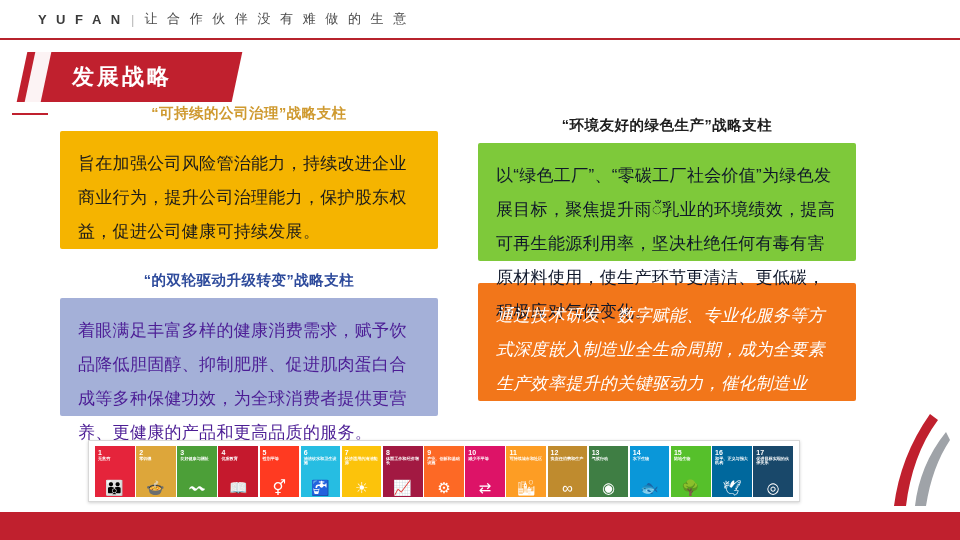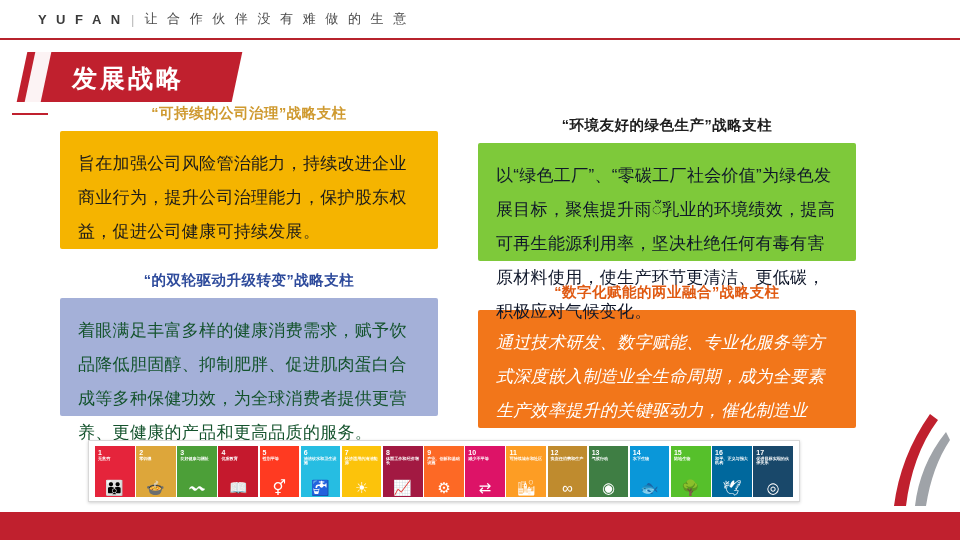--- a/index.html
+++ b/index.html
@@ -71,21 +71,21 @@
     left: 8px; top: 0;
     width: 16px;
     height: 50px;
     background: #ffffff;
     transform: skewX(-12deg);
     opacity: .95;
   }
   .title-text {
     position: absolute;
     left: 50px; top: 10px;
-    font-size: 25px;
+    font-size: 22px;
     font-weight: bold;
     color: #ffffff;
     letter-spacing: 3px;
   }
   .title-underline {
     position: absolute;
     left: 12px; top: 113px;
     width: 36px;
     height: 2px;
     background: #c0202e;
@@ -109,21 +109,21 @@
   .card {
     border-radius: 2px;
     padding: 16px 18px;
     box-sizing: border-box;
     font-size: 17px;
     line-height: 2.0;
     letter-spacing: .3px;
   }
   .card-gold   { background: #f5b400; color: #1a1a1a; height: 118px; }
   .card-green  { background: #7ec93a; color: #0f172a; height: 118px; }
-  .card-blue   { background: #a4b0d8; color: #14532d; height: 118px; }
+  .card-blue   { background: #a4b0d8; color: #4c1d95; height: 118px; }
   .card-orange { background: #f2761a; color: #ffffff; height: 118px; font-style: italic; }
 
   .h-gold   { color: #cf9a30; }
   .h-green  { color: #1d1d1d; }
   .h-blue   { color: #2e4b9c; }
   .h-orange { color: #e05a12; }
 
   .block-gap { height: 22px; }
 
   
@@ -209,21 +209,20 @@
   <div class="card card-gold">旨在加强公司风险管治能力，持续改进企业商业行为，提升公司治理能力，保护股东权益，促进公司健康可持续发展。</div>
   <div class="block-gap"></div>
   <div class="pillar-heading h-blue">“的双轮驱动升级转变”战略支柱</div>
   <div class="card card-blue">着眼满足丰富多样的健康消费需求，赋予饮品降低胆固醇、抑制肥胖、促进肌肉蛋白合成等多种保健功效，为全球消费者提供更营养、更健康的产品和更高品质的服务。</div>
 </div>
 
 <div class="col col-right">
   <div class="pillar-heading h-green">“环境友好的绿色生产”战略支柱</div>
   <div class="card card-green">以“绿色工厂”、“零碳工厂社会价值”为绿色发展目标，聚焦提升雨ँ乳业的环境绩效，提高可再生能源利用率，坚决杜绝任何有毒有害原材料使用，使生产环节更清洁、更低碳，积极应对气候变化。</div>
   <div class="block-gap"></div>
-  <div class="pillar-heading h-orange">“数字化赋能的两业融合”战略支柱</div>
   <div class="card card-orange">通过技术研发、数字赋能、专业化服务等方式深度嵌入制造业全生命周期，成为全要素生产效率提升的关键驱动力，催化制造业向“制造＋服务”的双轮驱动升级转变。</div>
 </div>
 
 <div class="sdg-strip" id="sdg-strip">
     <div class="sdg" style="background: rgb(229, 36, 59);">
       <div class="sdg-num">1</div>
       <div class="sdg-label">无贫穷</div>
       <div class="sdg-glyph">👪</div>
     </div>
     <div class="sdg" style="background: rgb(221, 166, 58);">

